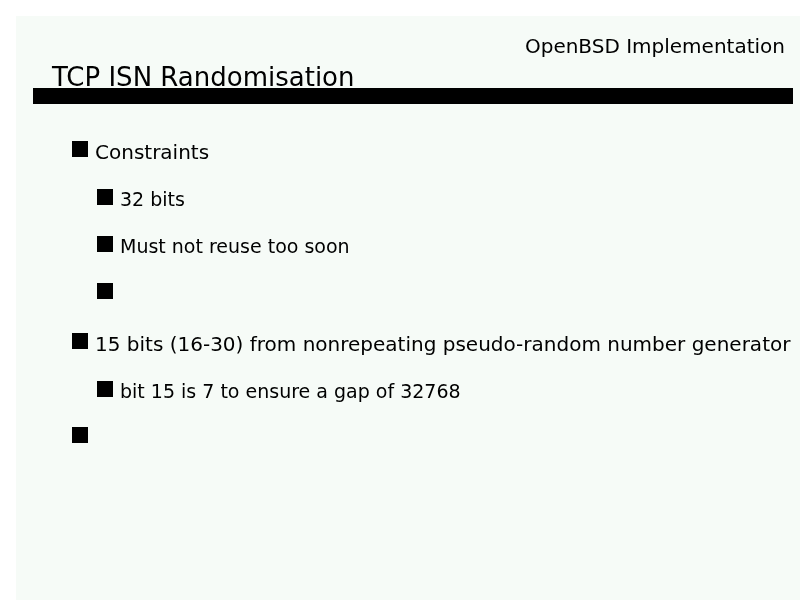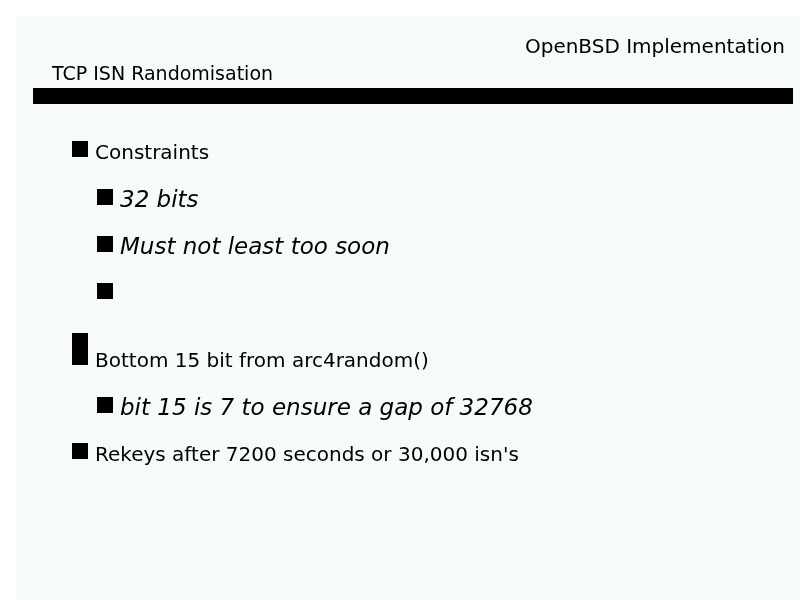--- a/index.html
+++ b/index.html
@@ -19,21 +19,21 @@
     position: absolute;
     top: 10px;
     right: 23px;
     font-size: 20px;
     white-space: nowrap;
   }
   .slide-title {
     position: absolute;
     top: 38px;
     left: 28px;
-    font-size: 19px;
+    font-size: 26px;
     white-space: nowrap;
   }
   .title-rule {
     position: absolute;
     top: 72px;
     left: 17px;
     width: 760px;
     height: 5px;
     background: #000000;
   }
@@ -48,21 +48,21 @@
     line-height: 31px;
     white-space: nowrap;
   }
   .row .bullet {
     position: absolute;
     background: #000000;
     display: inline-block;
   }
   .l1 { padding-left: 63px; font-size: 20px; }
   .l1 .bullet { left: 48px; top: 12px; width: 7px; height: 7px; }
-  .l2 { padding-left: 88px; font-size: 23px; font-style: italic; }
+  .l2 { padding-left: 88px; font-size: 19px; }
   .l2 .bullet { left: 73px; top: 13px; width: 5px; height: 5px; }
   .spacer { height: 35px; }
 </style>
 </head>
 <body>
 
 <div class="slide">
 
   <div class="corner-label">OpenBSD Implementation</div>
 
@@ -77,43 +77,39 @@
       <span>Constraints</span>
     </div>
 
     <div class="row l2">
       <span class="bullet"></span>
       <span>32 bits</span>
     </div>
 
     <div class="row l2">
       <span class="bullet"></span>
-      <span>Must not least too soon</span>
+      <span>Must not reuse too soon</span>
     </div>
 
     <div class="row l2">
       <span class="bullet"></span>
     </div>
 
     <div class="spacer"></div>
 
     <div class="row l1">
       <span class="bullet"></span>
+      <span>15 bits (16-30) from nonrepeating pseudo-random number generator</span>
     </div>
 
-    <div class="row l1">
-      <span class="bullet"></span>
-      <span>Bottom 15 bit from arc4random()</span>
-    </div>
 
     <div class="row l2">
       <span class="bullet"></span>
       <span>bit 15 is 7 to ensure a gap of 32768</span>
     </div>
 
     <div class="row l1">
       <span class="bullet"></span>
-      <span>Rekeys after 7200 seconds or 30,000 isn's</span>
     </div>
 
 
   </div>
 </div>
 
 </body></html>

